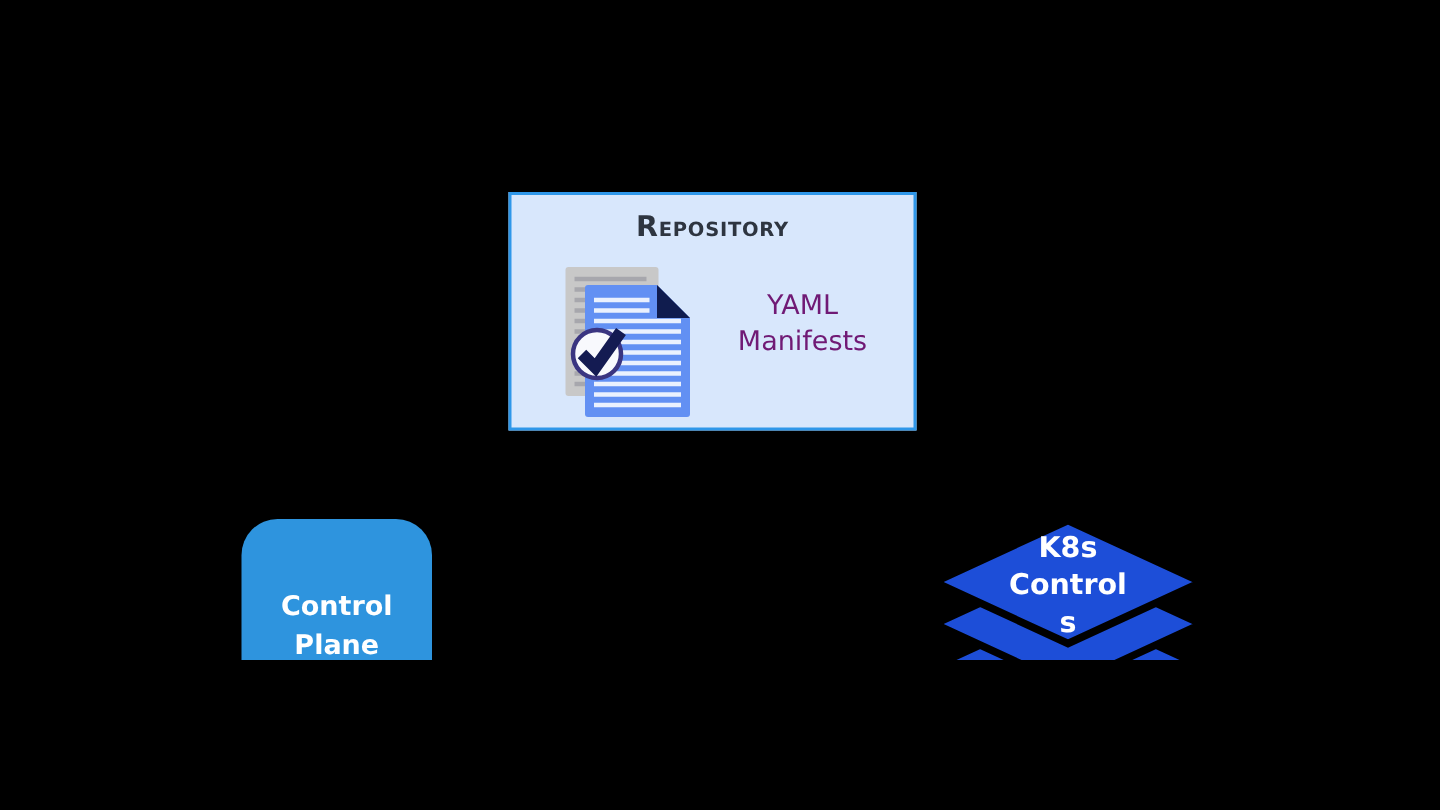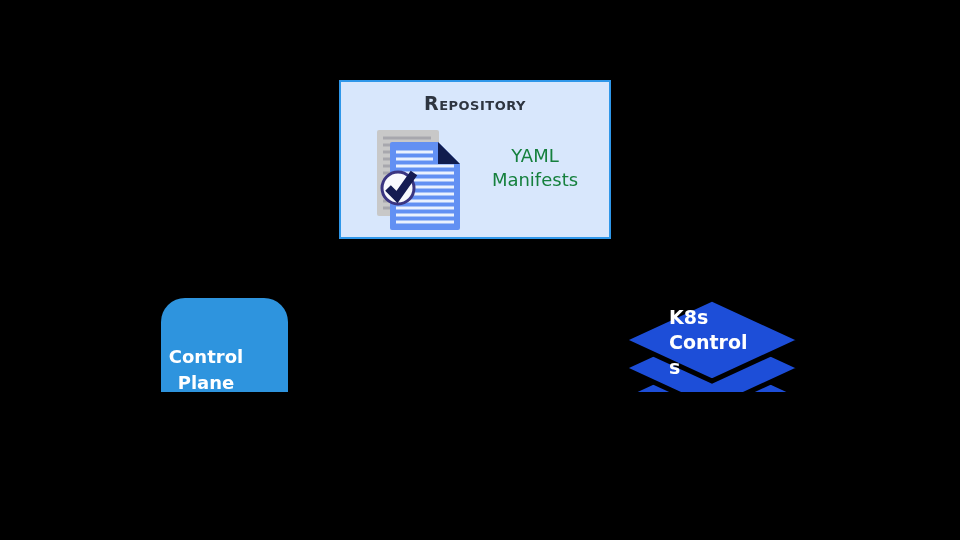--- a/index.html
+++ b/index.html
@@ -3,20 +3,21 @@
 <meta charset="utf-8">
 <style>
   html, body { margin: 0; padding: 0; background: #000; }
   #canvas {
     position: relative;
     width: 960px;
     height: 392px;
     background: #000000;
     overflow: hidden;
     font-family: "DejaVu Sans", "Liberation Sans", sans-serif;
+    margin-top: 48px;
   }
 
   
   .repo-box {
     position: absolute;
     left: 339px; top: 80px;
     width: 272px; height: 159px;
     box-sizing: border-box;
     background: #d8e7fc;
     border: 2px solid #2f97e9;
@@ -36,32 +37,32 @@
     left: 33px; top: 44px;
     width: 92px; height: 106px;
   }
   .yaml-label {
     position: absolute;
     left: 128px; top: 62px;
     width: 132px;
     text-align: center;
     font-size: 18px;
     line-height: 24px;
-    color: #15803d;
+    color: #701a75;
   }
 
   
   .control-plane {
     position: absolute;
     left: 161px; top: 298px;
     width: 127px; height: 143px;
     background: #2e94de;
     display: flex;
     align-items: center;
-    justify-content: flex-start;
+    justify-content: center;
     border-radius: 24px;
   }
   .control-plane .cp-label {
     width: 90px;
     text-align: center;
     color: #ffffff;
     font-weight: bold;
     font-size: 18px;
     line-height: 26px;
   }
@@ -69,21 +70,21 @@
   
   .k8s-stack {
     position: absolute;
     left: 615px; top: 294px;
     width: 194px; height: 152px;
   }
   .k8s-label {
     position: absolute;
     left: 669px; top: 305px;
     width: 86px;
-    text-align: left;
+    text-align: center;
     color: #ffffff;
     font-weight: bold;
     font-size: 19px;
     line-height: 25px;
   }
   .k8s-label span { display: block; }
 </style>
 </head>
 <body>
 

